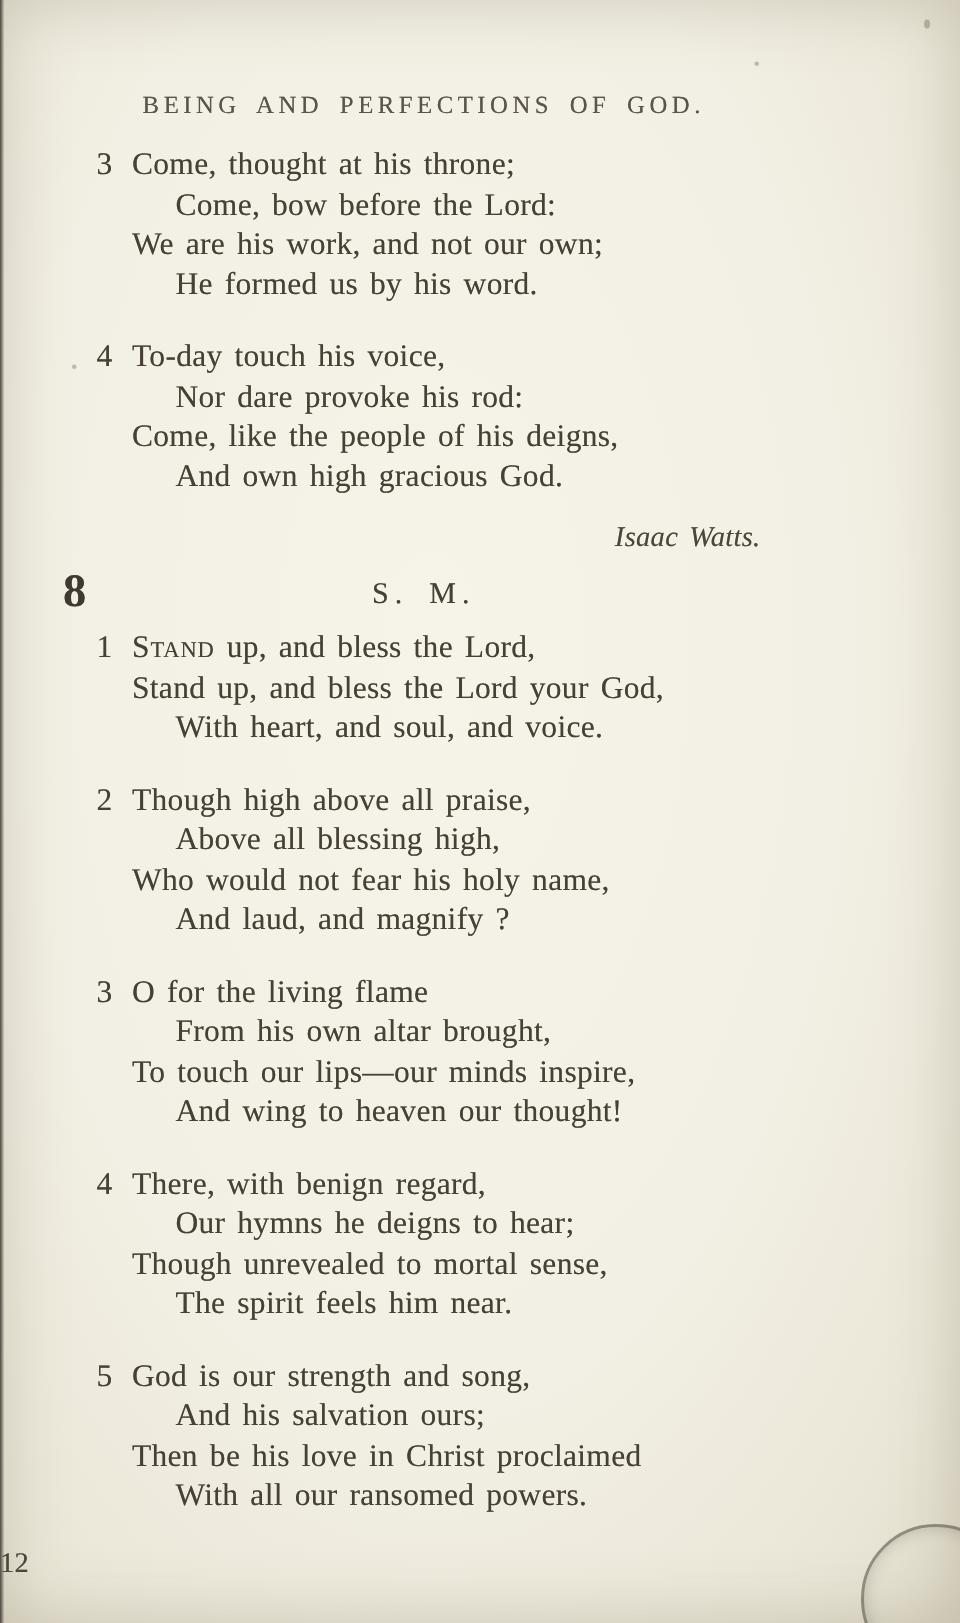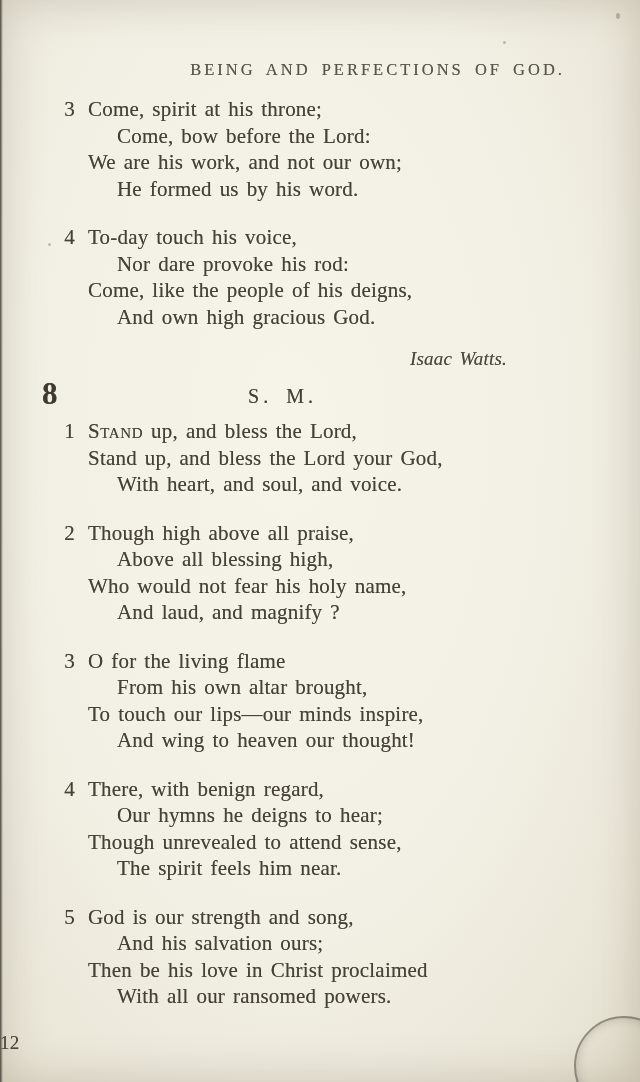--- a/index.html
+++ b/index.html
@@ -33,21 +33,21 @@
   }
   .speck { position: absolute; background: rgba(92,82,64,0.35); border-radius: 50%; }
   .speck.s1 { left: 48px;  top: 243px; width: 3px; height: 3px; }
   .speck.s2 { left: 616px; top: 13px;  width: 4px; height: 6px; }
   .speck.s3 { left: 503px; top: 41px;  width: 3px; height: 3px; }
 
   .column { width: 565px; }
 
   .running-head {
     padding-top: 60px;
-    text-align: right;
+    text-align: center;
     font-size: 16.5px;
     letter-spacing: 3px;
     word-spacing: 4px;
     color: #5a544a;
   }
 
   .hymns { margin-top: 16px; }
 
   .verse {
     display: flex;
@@ -118,21 +118,21 @@
   <div class="column">
 
     <div class="running-head">BEING AND PERFECTIONS OF GOD.</div>
 
     <div class="hymns">
 
       <section>
         <div class="verse">
           <div class="vnum">3</div>
           <div class="lines">
-            <div class="line">Come, spirit at his throne;</div>
+            <div class="line">Come, thought at his throne;</div>
             <div class="line indent">Come, bow before the Lord:</div>
             <div class="line">We are his work, and not our own;</div>
             <div class="line indent">He formed us by his word.</div>
           </div>
         </div>
 
         <div class="verse">
           <div class="vnum">4</div>
           <div class="lines">
             <div class="line">To-day touch his voice,</div>
@@ -178,21 +178,21 @@
             <div class="line">To touch our lips—our minds inspire,</div>
             <div class="line indent">And wing to heaven our thought!</div>
           </div>
         </div>
 
         <div class="verse">
           <div class="vnum">4</div>
           <div class="lines">
             <div class="line">There, with benign regard,</div>
             <div class="line indent">Our hymns he deigns to hear;</div>
-            <div class="line">Though unrevealed to attend sense,</div>
+            <div class="line">Though unrevealed to mortal sense,</div>
             <div class="line indent">The spirit feels him near.</div>
           </div>
         </div>
 
         <div class="verse">
           <div class="vnum">5</div>
           <div class="lines">
             <div class="line">God is our strength and song,</div>
             <div class="line indent">And his salvation ours;</div>
             <div class="line">Then be his love in Christ proclaimed</div>

